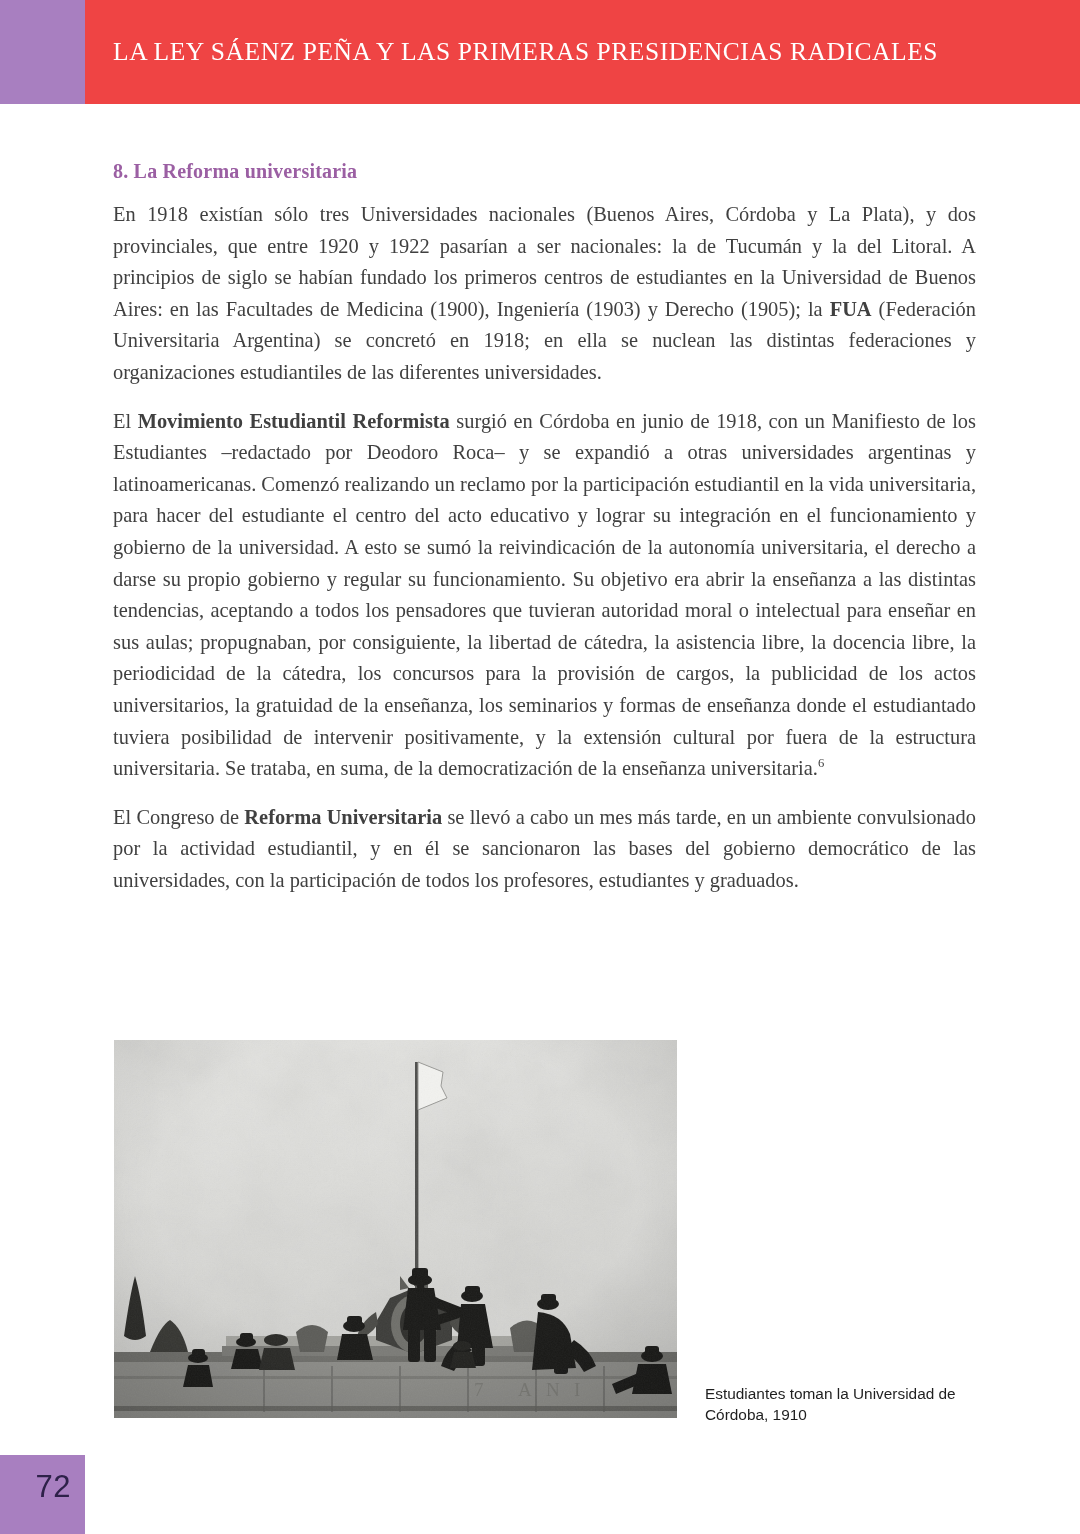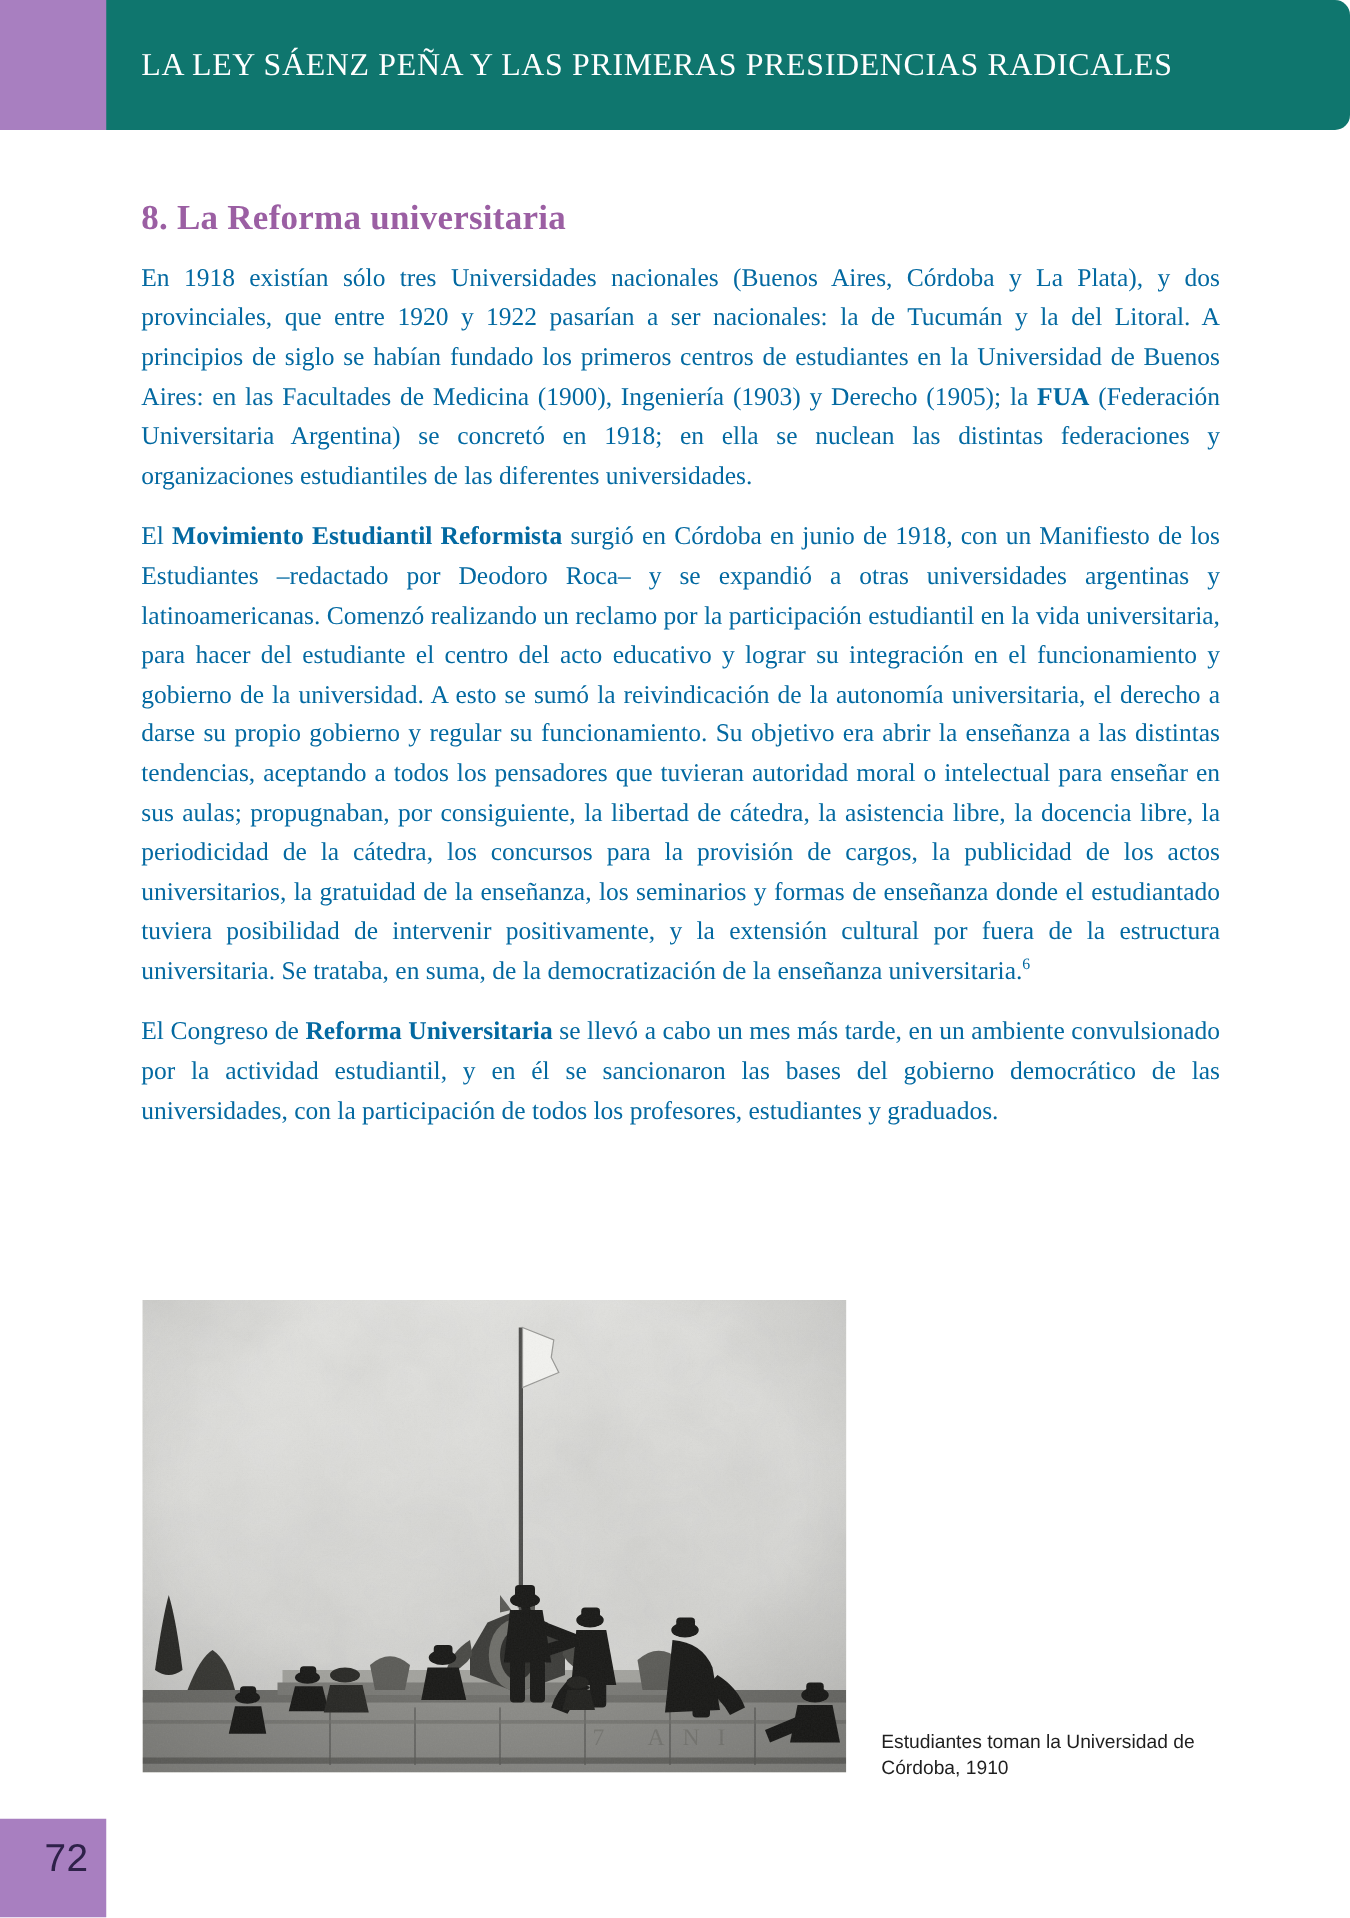--- a/index.html
+++ b/index.html
@@ -53,34 +53,34 @@
     position: absolute;
     left: 113px;
     top: 104px;
     width: 863px;
   }
 
   h2#section-heading {
     margin: 0;
     padding: 56px 0 0 0;
     font-family: "Liberation Serif", serif;
-    font-size: 28px;
+    font-size: 20px;
     font-weight: bold;
     color: #9b5fa3;
     letter-spacing: 0.2px;
     line-height: 1.1;
   }
 
   p.body-par {
     margin: 0;
     padding-top: 17px;
     font-family: "Liberation Serif", serif;
     font-size: 20.4px;
     line-height: 31.6px;
-    color: #0369a1;
+    color: #404040;
     text-align: justify;
     text-justify: inter-word;
     hyphens: none;
   }
   p.body-par b { font-weight: bold; }
   sup.fn {
     font-size: 0.62em;
     vertical-align: super;
     line-height: 0;
   }
@@ -127,21 +127,21 @@
     top: 14px;
     font-family: "Liberation Sans", sans-serif;
     font-size: 31px;
     color: #2e2149;
     letter-spacing: 0.5px;
   }
 </style>
 </head>
 <body>
 
-<div id="header-band" style="background: #0f766e; border-radius: 12px;">
+<div id="header-band" style="background: #ef4444;">
   <div id="header-left-block" style="background: rgb(168, 127, 192);"></div>
   <div id="header-title" style="color: rgb(255, 255, 255);">LA LEY SÁENZ PEÑA Y LAS PRIMERAS PRESIDENCIAS RADICALES</div>
 </div>
 
 <div id="content">
 
   <h2 id="section-heading" style="color: rgb(155, 95, 163);">8. La Reforma universitaria</h2>
 
   <p class="body-par" id="par-0">En 1918 existían sólo tres Universidades nacionales (Buenos Aires, Córdoba y La Plata), y dos provinciales, que entre 1920 y 1922 pasarían a ser nacionales: la de Tucumán y la del Litoral. A principios de siglo se habían fundado los primeros centros de estudiantes en la Universidad de Buenos Aires: en las Facultades de Medicina (1900), Ingeniería (1903) y Derecho (1905); la <b>FUA</b> (Federación Universitaria Argentina) se concretó en 1918; en ella se nuclean las distintas federaciones y organizaciones estudiantiles de las diferentes universidades.</p>
   <p class="body-par" id="par-1">El <b>Movimiento Estudiantil Reformista</b> surgió en Córdoba en junio de 1918, con un Manifiesto de los Estudiantes –redactado por Deodoro Roca– y se expandió a otras universidades argentinas y latinoamericanas. Comenzó realizando un reclamo por la participación estudiantil en la vida universitaria, para hacer del estudiante el centro del acto educativo y lograr su integración en el funcionamiento y gobierno de la universidad. A esto se sumó la reivindicación de la autonomía universitaria, el derecho a darse su propio gobierno y regular su funcionamiento. Su objetivo era abrir la enseñanza a las distintas tendencias, aceptando a todos los pensadores que tuvieran autoridad moral o intelectual para enseñar en sus aulas; propugnaban, por consiguiente, la libertad de cátedra, la asistencia libre, la docencia libre, la periodicidad de la cátedra, los concursos para la provisión de cargos, la publicidad de los actos universitarios, la gratuidad de la enseñanza, los seminarios y formas de enseñanza donde el estudiantado tuviera posibilidad de intervenir positivamente, y la extensión cultural por fuera de la estructura universitaria. Se trataba, en suma, de la democratización de la enseñanza universitaria.<sup class="fn">6</sup></p>

